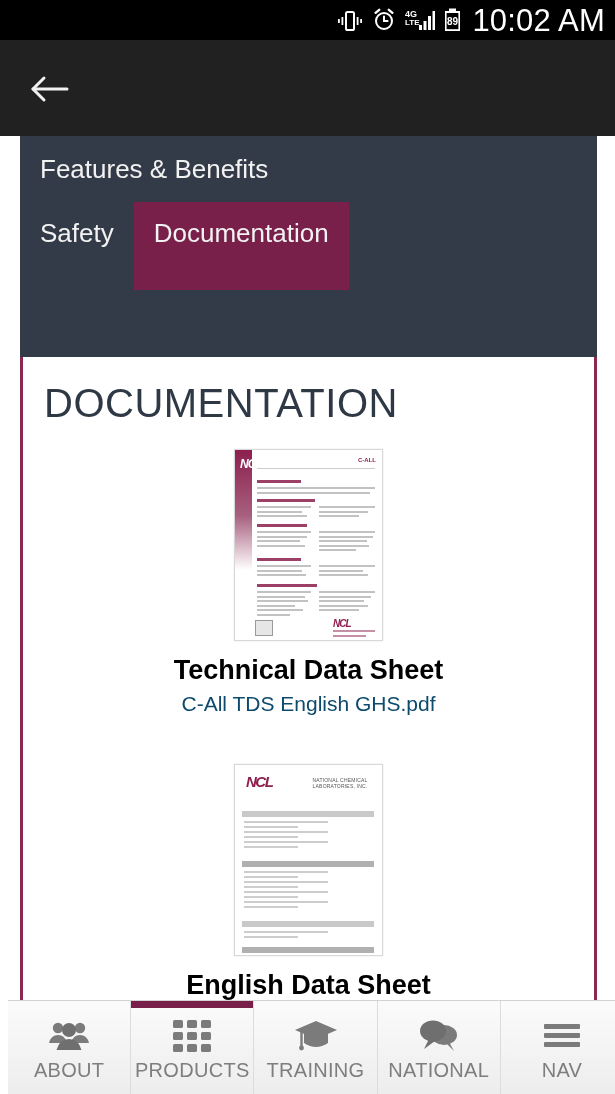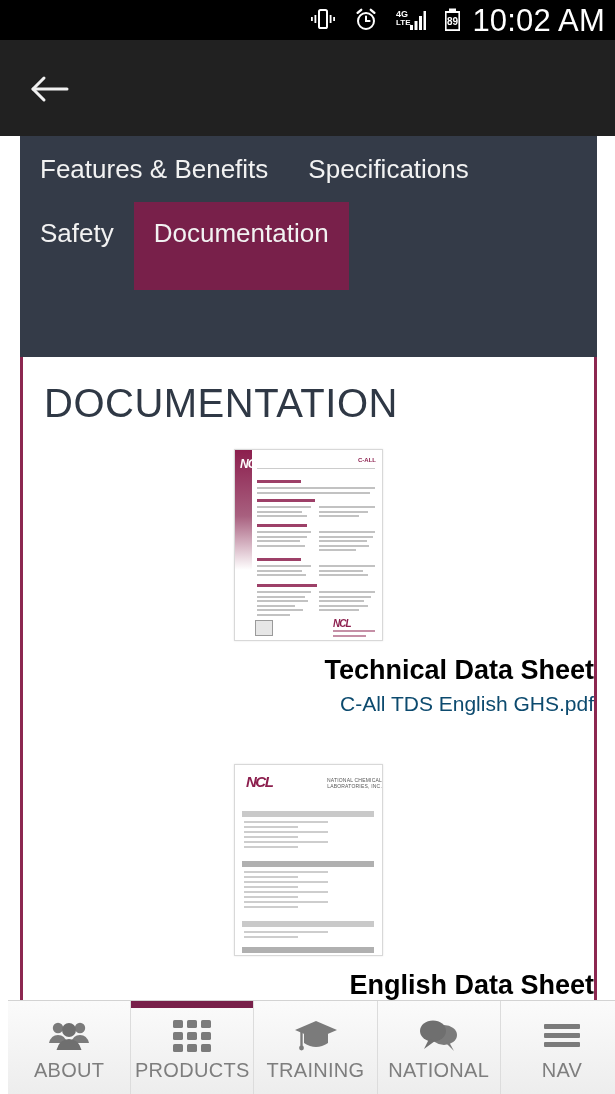--- a/index.html
+++ b/index.html
@@ -20,21 +20,21 @@
     position: absolute;
     left: 0; top: 0;
     width: 615px; height: 40px;
     background: #000000;
     display: flex;
     align-items: center;
     justify-content: flex-end;
     padding-right: 10px;
     box-sizing: border-box;
   }
-  .sb-icons { display: flex; align-items: flex-start; gap: 18px; }
+  .sb-icons { display: flex; align-items: flex-end; gap: 9px; }
   .sb-ico { display: block; }
   .sb-time {
     color: #ffffff;
     font-size: 31px;
     font-weight: 500;
     letter-spacing: .2px;
     margin-left: 11px;
     line-height: 1;
     white-space: nowrap;
   }
@@ -98,21 +98,21 @@
   .page-title {
     color: #2f3845;
     font-size: 40px;
     font-weight: 300;
     letter-spacing: .5px;
     margin: 24px 0 0 21px;
     line-height: 1.1;
   }
 
   .doc-item {
-    text-align: right;
+    text-align: center;
     margin-top: 24px;
   }
   .doc-item.second { margin-top: 48px; }
   .doc-thumb {
     width: 147px;
     height: 190px;
     margin: 0 auto;
     background: #ffffff;
     border: 1px solid #d8d8d8;
     position: relative;
@@ -296,21 +296,20 @@
     <svg width="40" height="30" viewBox="0 0 40 30">
       <path d="M38 15 H4" stroke="#f1f1f1" stroke-width="3" stroke-linecap="round"></path>
       <path d="M15 4 L4 15 L15 26" stroke="#f1f1f1" stroke-width="3" fill="none" stroke-linecap="round" stroke-linejoin="round"></path>
     </svg>
   </div>
 </div>
 
 <div class="tabpanel">
   <div class="tabrow r2">
     <div class="tab">Features &amp; Benefits</div>
-    <div class="tab">Specifications</div>
   </div>
   <div class="tabrow r3">
     <div class="tab">Safety</div>
     <div class="tab active">Documentation</div>
   </div>
 </div>
 
 <div class="content">
   <div class="page-title">DOCUMENTATION</div>
 

